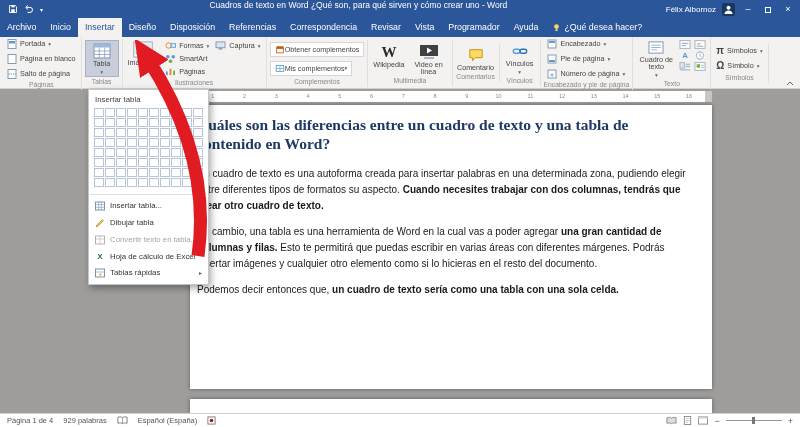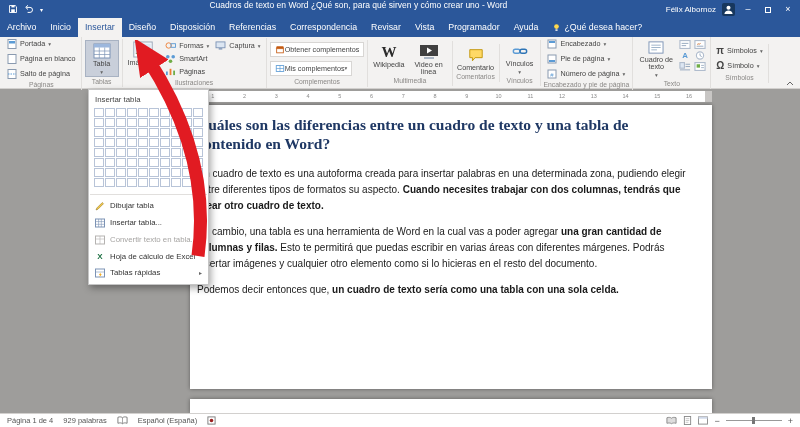--- a/index.html
+++ b/index.html
@@ -553,33 +553,33 @@
       <div class="tg-cell"></div>
       <div class="tg-cell"></div>
       <div class="tg-cell"></div>
       <div class="tg-cell"></div>
       <div class="tg-cell"></div>
     </div>
   <div class="tmenu-sep"></div>
   <div class="tmi">
     <span class="mi-ic">
         <svg width="10" height="10" viewBox="0 0 10 10">
-          <path d="M1 9 L3 8.2 L8.5 2.7 L7.3 1.5 L1.8 7 Z" fill="#f2c94c" stroke="#8a6d1a" stroke-width="0.5"></path>
-        </svg>
-      </span>
-    <span>Dibujar tabla</span>
+          <rect x="0.5" y="1" width="9" height="8" fill="#fff" stroke="#7c93b5"></rect>
+          <path d="M0.5 3.6 H9.5 M0.5 6.3 H9.5 M3.6 1 V9 M6.3 1 V9" stroke="#7c93b5" stroke-width="0.6"></path>
+        </svg>
+      </span>
+    <span>Insertar tabla...</span>
   </div>
   <div class="tmi">
     <span class="mi-ic">
         <svg width="10" height="10" viewBox="0 0 10 10">
-          <rect x="0.5" y="1" width="9" height="8" fill="#fff" stroke="#7c93b5"></rect>
-          <path d="M0.5 3.6 H9.5 M0.5 6.3 H9.5 M3.6 1 V9 M6.3 1 V9" stroke="#7c93b5" stroke-width="0.6"></path>
-        </svg>
-      </span>
-    <span>Insertar tabla...</span>
+          <path d="M1 9 L3 8.2 L8.5 2.7 L7.3 1.5 L1.8 7 Z" fill="#f2c94c" stroke="#8a6d1a" stroke-width="0.5"></path>
+        </svg>
+      </span>
+    <span>Dibujar tabla</span>
   </div>
   <div class="tmi disabled">
     <span class="mi-ic">
         <svg width="10" height="10" viewBox="0 0 10 10">
           <rect x="0.5" y="1" width="9" height="8" fill="#fff" stroke="#b5b3b1"></rect>
           <path d="M0.5 4 H9.5 M5 1 V9" stroke="#b5b3b1" stroke-width="0.6"></path>
         </svg>
       </span>
     <span>Convertir texto en tabla...</span>
   </div>

